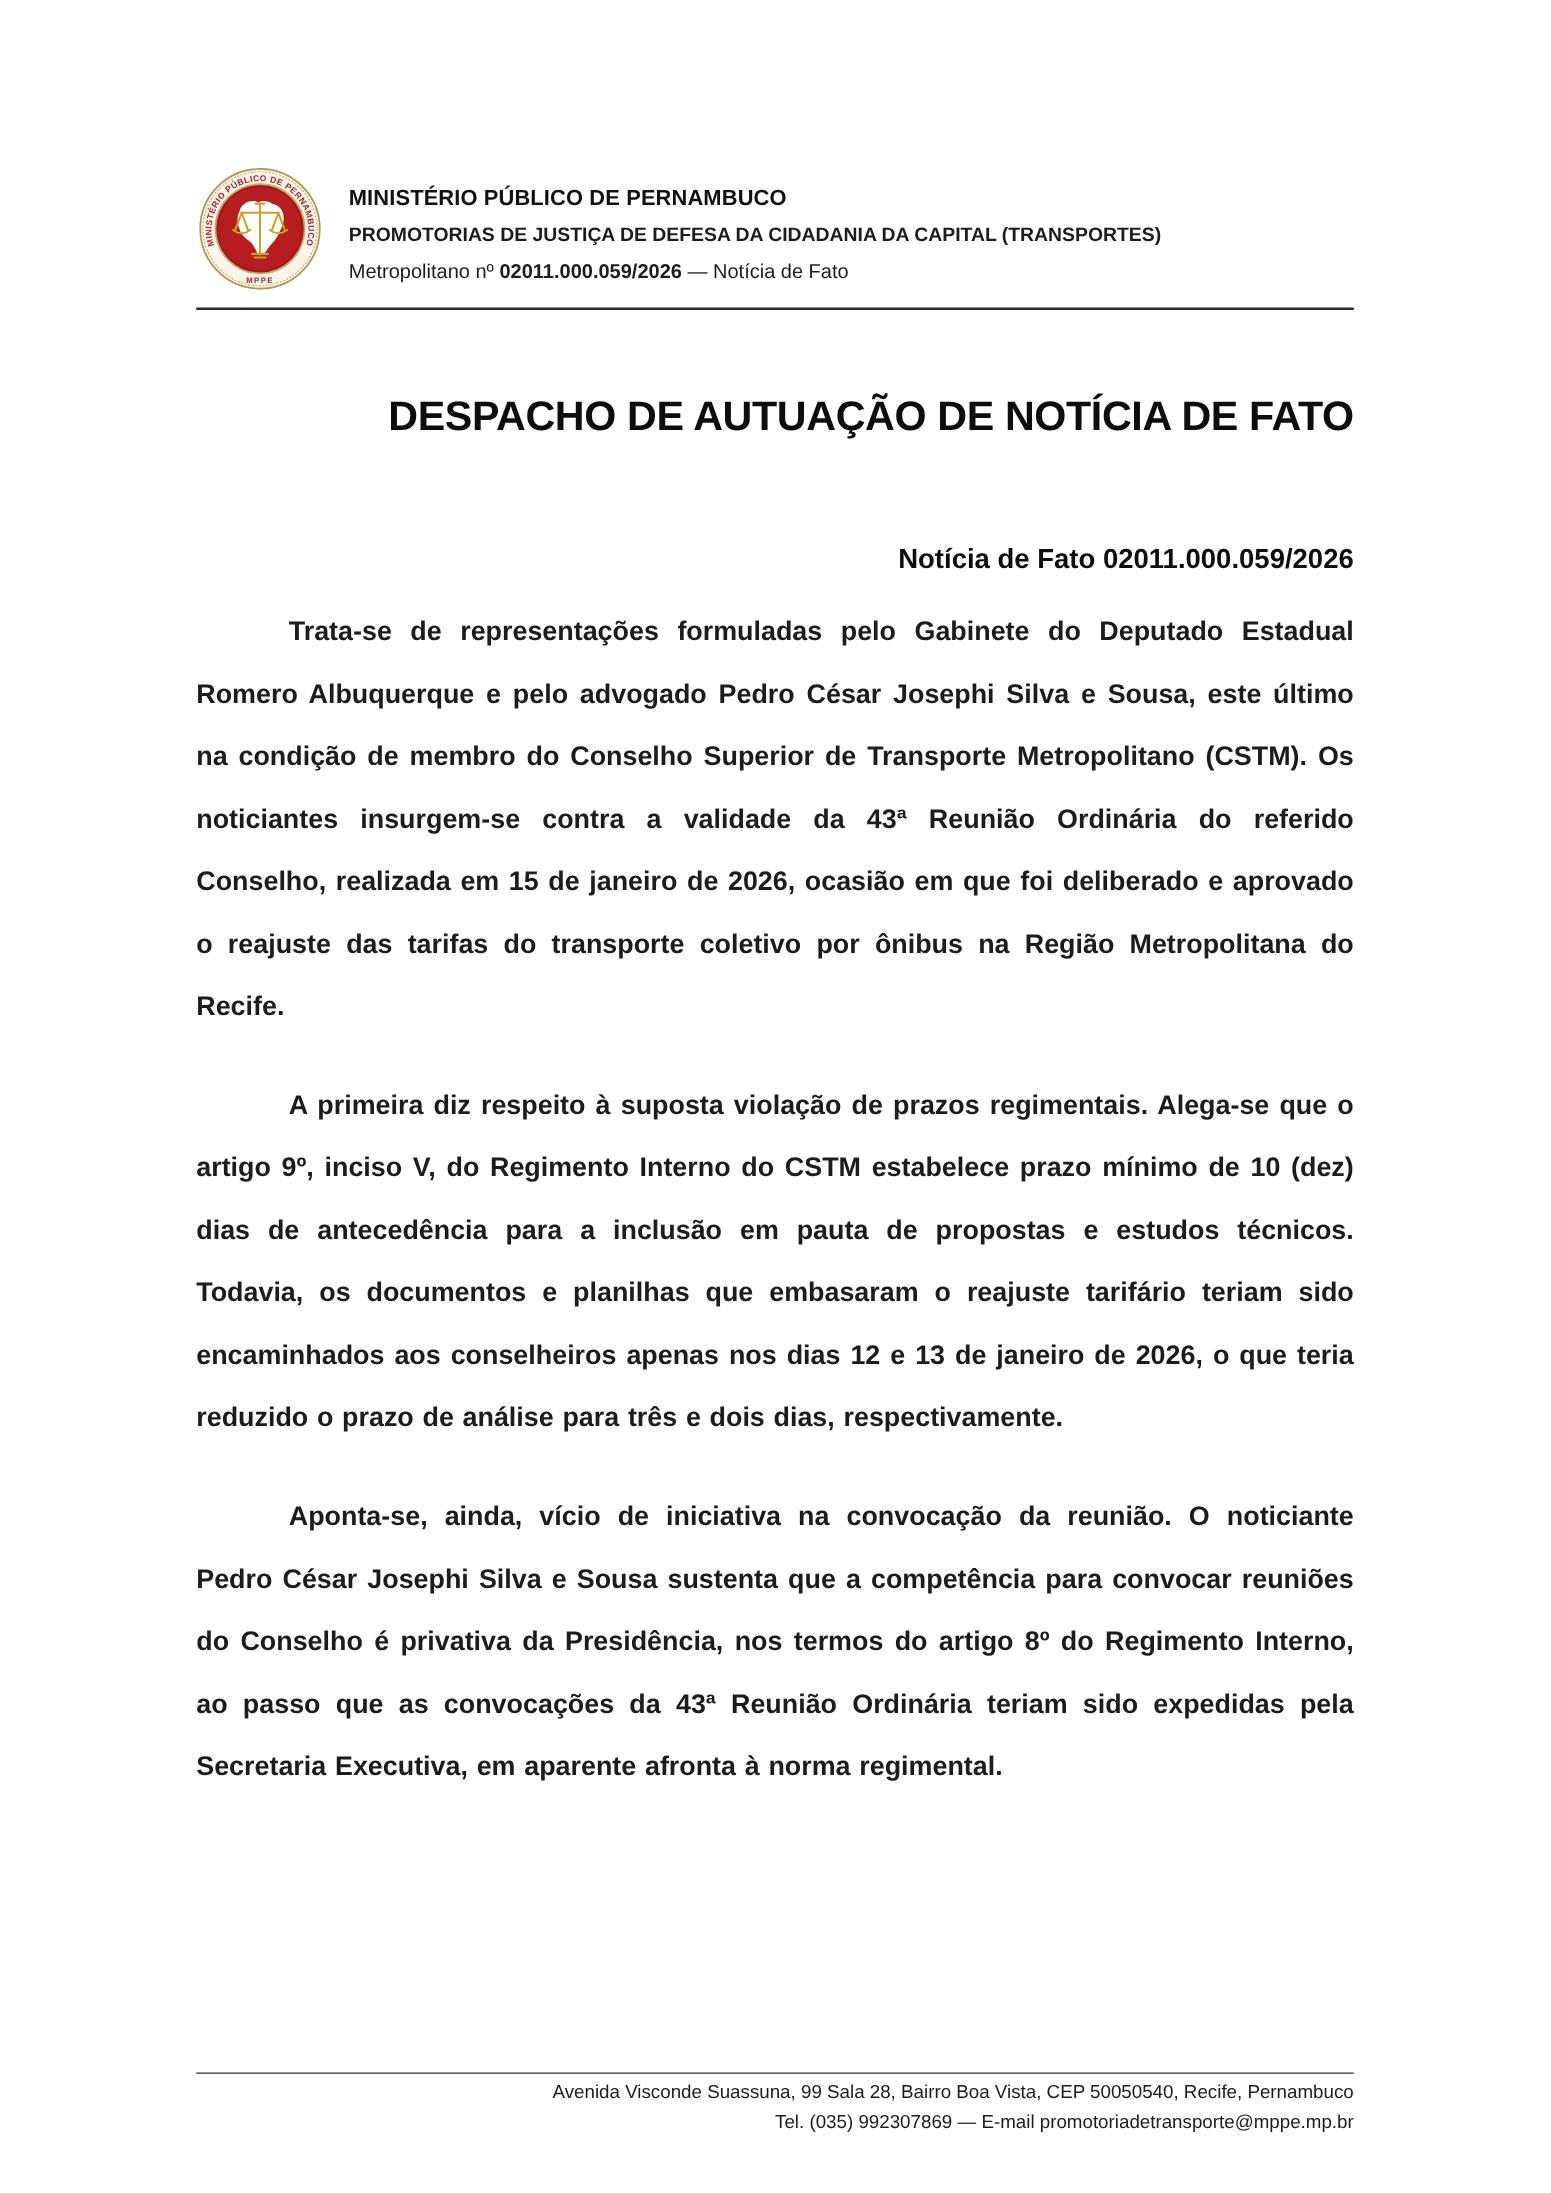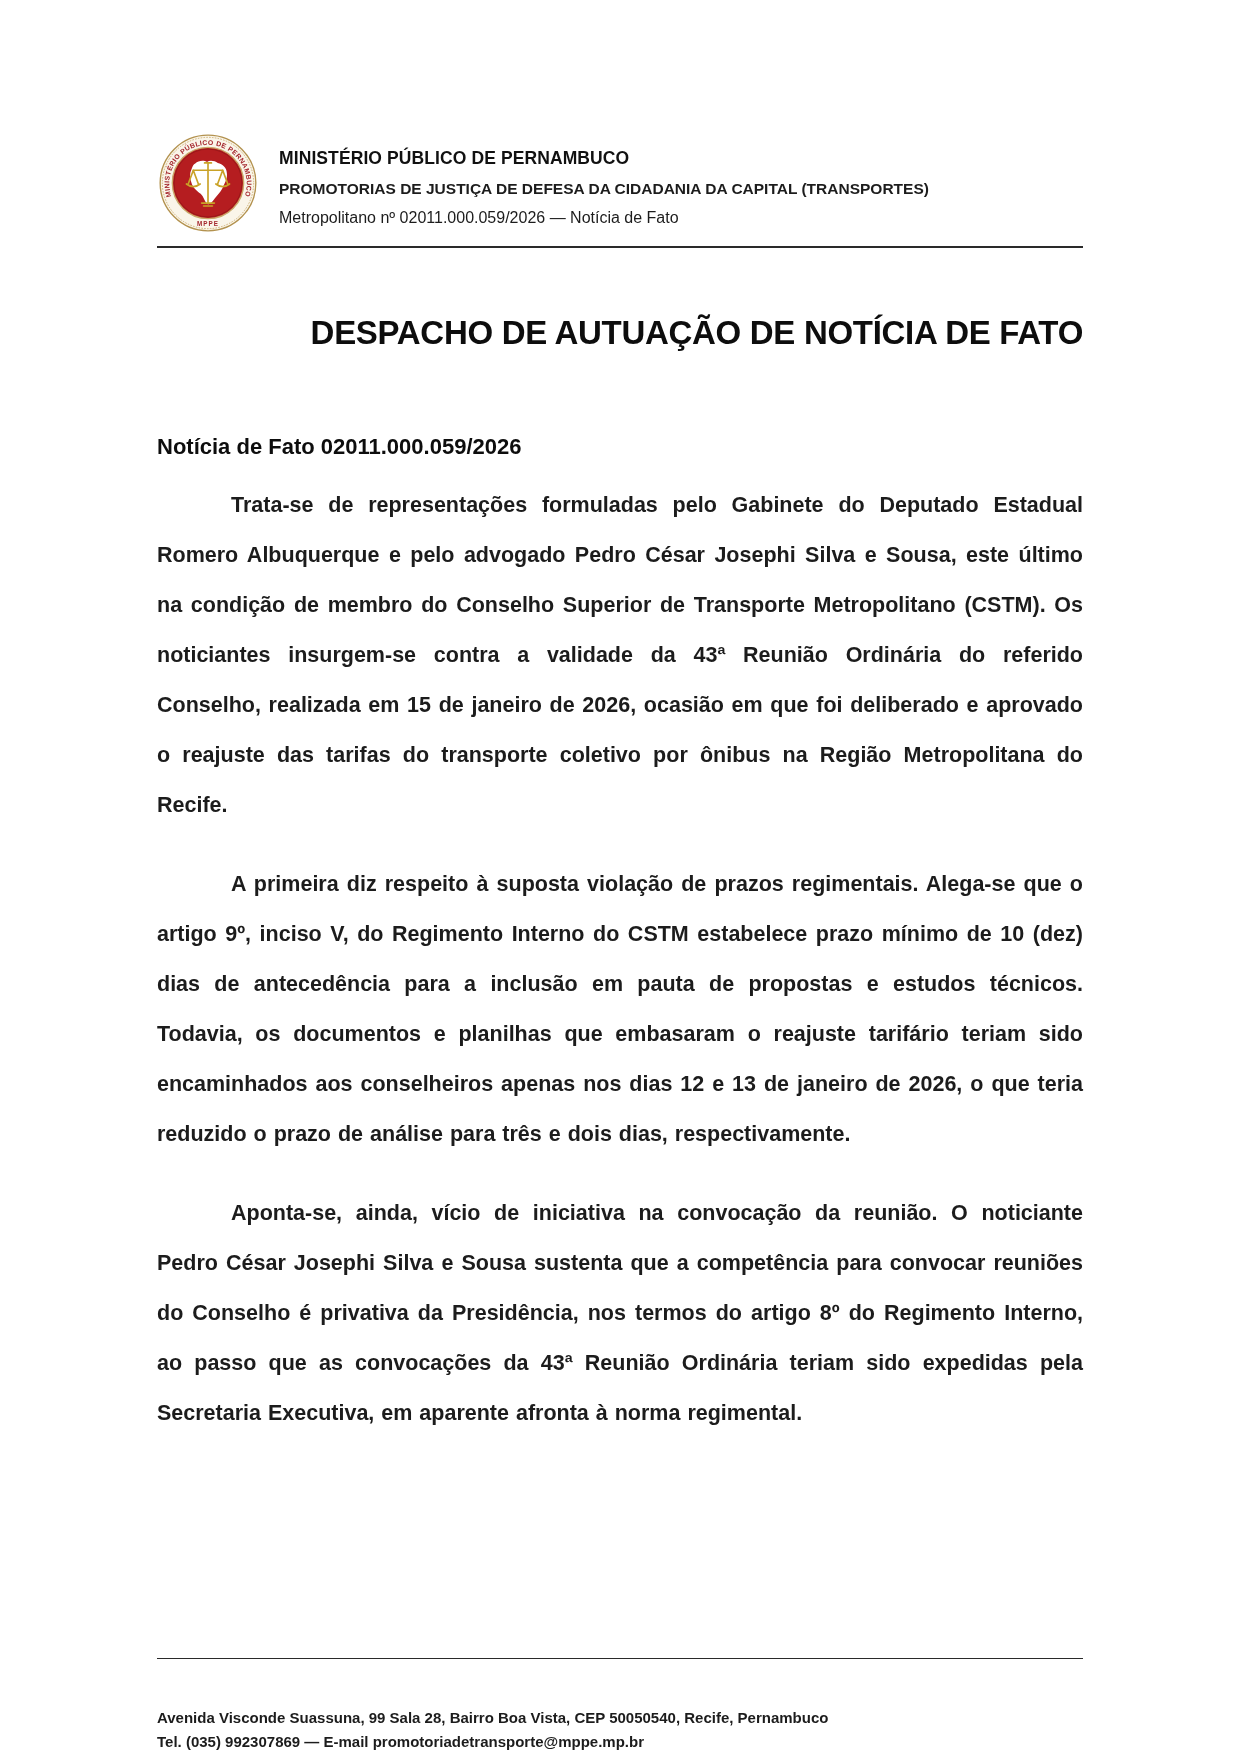--- a/index.html
+++ b/index.html
@@ -26,21 +26,21 @@
     left: 122px; top: 18px;
     width: 800px;
     display: flex;
     flex-direction: column;
     gap: 11px;
     white-space: nowrap;
   }
   .org-name   { font-size: 17.5px; font-weight: 700; letter-spacing: 0.1px; color: #111; }
   .department { font-size: 15.5px; font-weight: 700; color: #1c1c1c; }
   .procedure  { font-size: 16px;   font-weight: 400; color: #1c1c1c; }
-  .procedure .proc-number { font-weight: 400; }
+  .procedure .proc-number { font-weight: 700; }
   .rule-header {
     position: absolute;
     left: 157px; top: 246px;
     width: 926px; height: 0;
     border-top: 2px solid #2a2a2a;
   }
   
   .doc-title {
     position: absolute;
     left: 157px; top: 314px;
@@ -51,20 +51,21 @@
     letter-spacing: -0.3px;
     color: #0d0d0d;
   }
   .doc-reference {
     position: absolute;
     left: 157px; top: 434px;
     width: 926px;
     font-size: 22px;
     font-weight: 700;
     color: #0d0d0d;
+    text-align: right;
   }
   .doc-body {
     position: absolute;
     left: 157px; top: 480px;
     width: 926px;
   }
   .doc-body p {
     font-size: 21.5px;
     line-height: 50px;
     text-align: justify;
@@ -76,27 +77,26 @@
   }
   
   .rule-footer {
     position: absolute;
     left: 157px; top: 1658px;
     width: 926px; height: 0;
     border-top: 1.5px solid #2a2a2a;
   }
   .footer-text {
     position: absolute;
-    left: 157px; top: 1706px;
+    left: 157px; top: 1662px;
     width: 926px;
-    text-align: left;
+    text-align: right;
     font-size: 15px;
     line-height: 24px;
     color: #1c1c1c;
-    font-weight: bold;
   }
 </style>
 </head>
 <body>
 
 <div class="page">
 
   <div class="header">
     <svg class="seal" viewBox="0 0 100 100" aria-hidden="true">
       <circle cx="50" cy="50" r="48.8" fill="#faf5e9" stroke="#b3924f" stroke-width="1.4"></circle>

